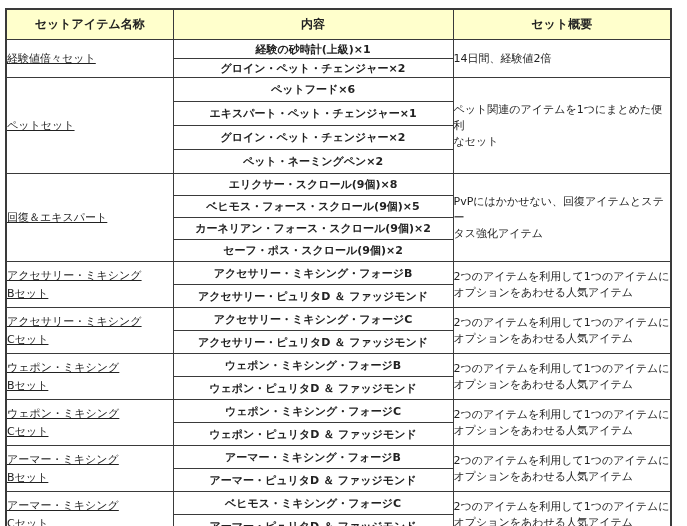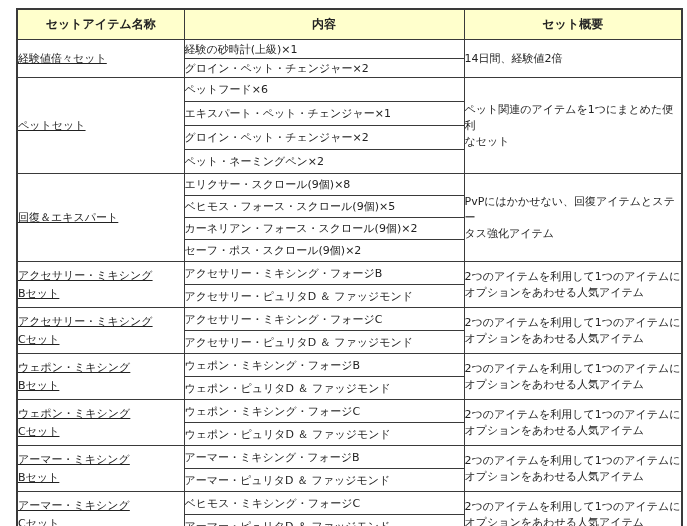--- a/index.html
+++ b/index.html
@@ -3,21 +3,21 @@
 <meta charset="utf-8">
 <style>
   :root{
     --header-bg:#FFFFCC;
     --border:#3a3a3a;
     --text:#222222;
     --bg:#ffffff;
   }
   html,body{margin:0;padding:0;background:var(--bg);}
   body{font-family:"DejaVu Sans",sans-serif;color:var(--text);}
-  .page{width:687px;height:526px;box-sizing:border-box;padding:8px 14px 6px 16px;background:var(--bg);}
+  .page{width:687px;height:526px;box-sizing:border-box;padding:8px 14px 6px 5px;background:var(--bg);}
   table.set-table{
     border-collapse:collapse;
     table-layout:fixed;
     width:665px;
     border:2px solid var(--border);
   }
   table.set-table th, table.set-table td{
     border:1px solid var(--border);
     font-size:11px;
     vertical-align:middle;
@@ -32,22 +32,23 @@
     text-align:center;
   }
   td.name{
     text-align:left;
     padding:2px 4px 2px 8px;
     white-space:pre-line;
     line-height:18px;
     text-decoration:underline;
   }
   td.item{
-    text-align:left;
+    text-align:center;
     padding:0 2px;
+    font-weight:bold;
   }
   td.summary{
     text-align:left;
     padding:2px 4px 2px 8px;
     white-space:pre-line;
     line-height:16px;
     border-radius:11px;
   }
   
   td.h18{height:18px;}

